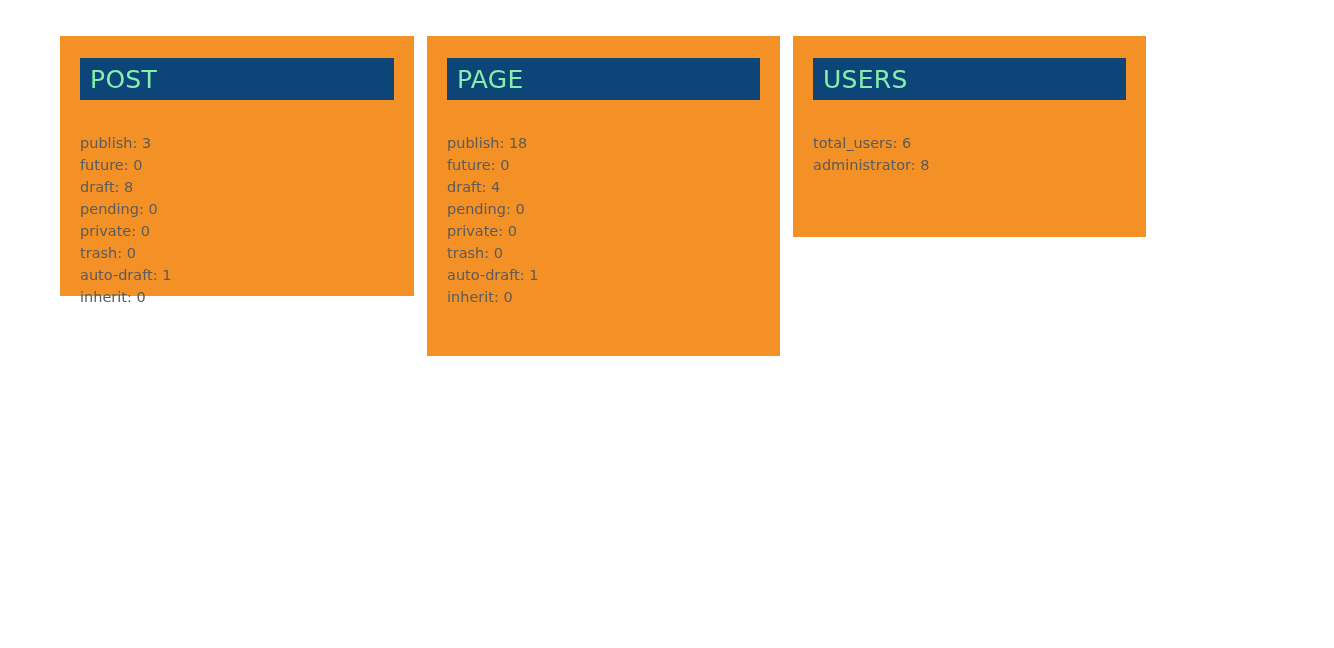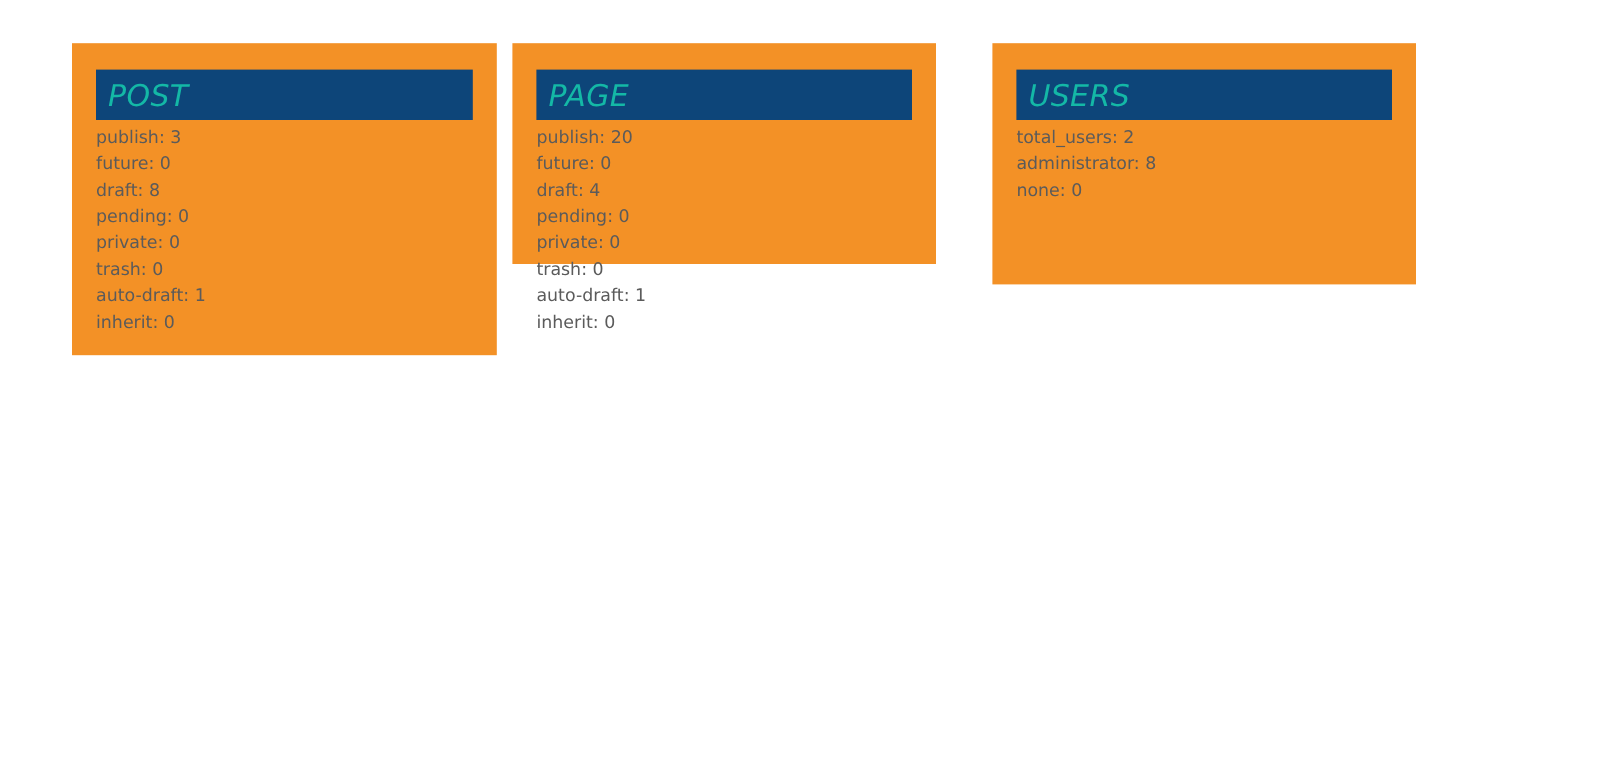--- a/index.html
+++ b/index.html
@@ -20,42 +20,42 @@
     background: #ffffff;
   }
   .stat-card {
     position: absolute;
     top: 36px;
     background: #f39126;
     box-sizing: border-box;
     padding: 22px 20px 0 20px;
   }
   .card-post  { left: 60px;  width: 354px; height: 260px; }
-  .card-page  { left: 427px; width: 353px; height: 184px; }
-  .card-users { left: 827px; width: 353px; height: 201px; }
+  .card-page  { left: 427px; width: 353px; height: 320px; }
+  .card-users { left: 793px; width: 353px; height: 201px; }
 
   .card-header {
     background: #0d4579;
     height: 42px;
     display: flex;
     align-items: center;
     padding-left: 10px;
     box-sizing: border-box;
   }
   .card-title {
-    color: #14b8a6;
+    color: #86efac;
     font-size: 25px;
     font-weight: 400;
     letter-spacing: 0.3px;
     line-height: 1;
     white-space: nowrap;
-    font-style: italic;
   }
   .card-body {
     padding-top: 4px;
+    margin-top: 28px;
   }
   .stat-line {
     color: #5b5b5b;
     font-size: 14.5px;
     line-height: 22px;
     white-space: nowrap;
   }
 </style>
 </head>
 <body>
@@ -76,35 +76,34 @@
       <div class="stat-line">auto-draft: 1</div>
       <div class="stat-line">inherit: 0</div>
     </div>
   </div>
 
   <div class="stat-card card-page">
     <div class="card-header">
       <span class="card-title">PAGE</span>
     </div>
     <div class="card-body">
-      <div class="stat-line">publish: 20</div>
+      <div class="stat-line">publish: 18</div>
       <div class="stat-line">future: 0</div>
       <div class="stat-line">draft: 4</div>
       <div class="stat-line">pending: 0</div>
       <div class="stat-line">private: 0</div>
       <div class="stat-line">trash: 0</div>
       <div class="stat-line">auto-draft: 1</div>
       <div class="stat-line">inherit: 0</div>
     </div>
   </div>
 
   <div class="stat-card card-users">
     <div class="card-header">
       <span class="card-title">USERS</span>
     </div>
     <div class="card-body">
-      <div class="stat-line">total_users: 2</div>
+      <div class="stat-line">total_users: 6</div>
       <div class="stat-line">administrator: 8</div>
-      <div class="stat-line">none: 0</div>
     </div>
   </div>
 
 </div>
 
 </body></html>

